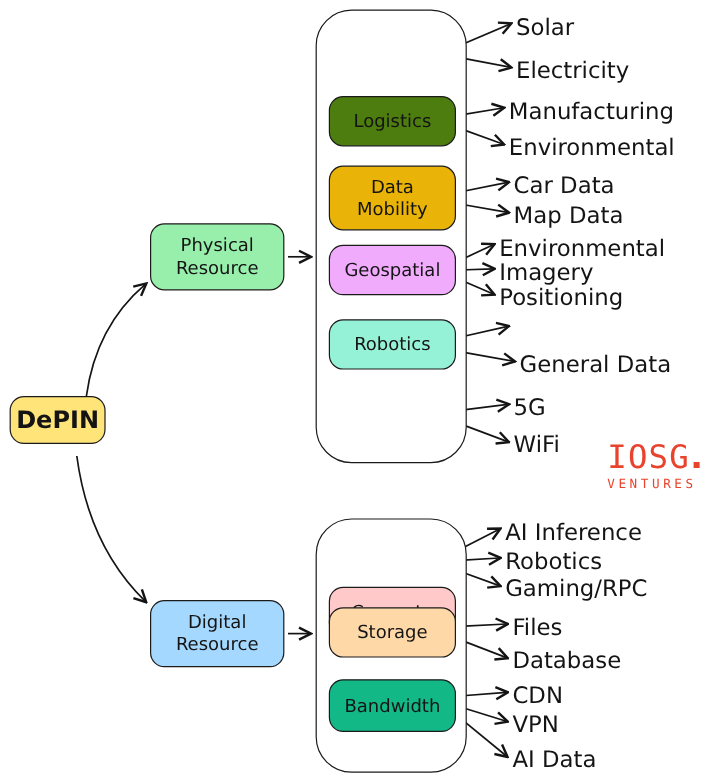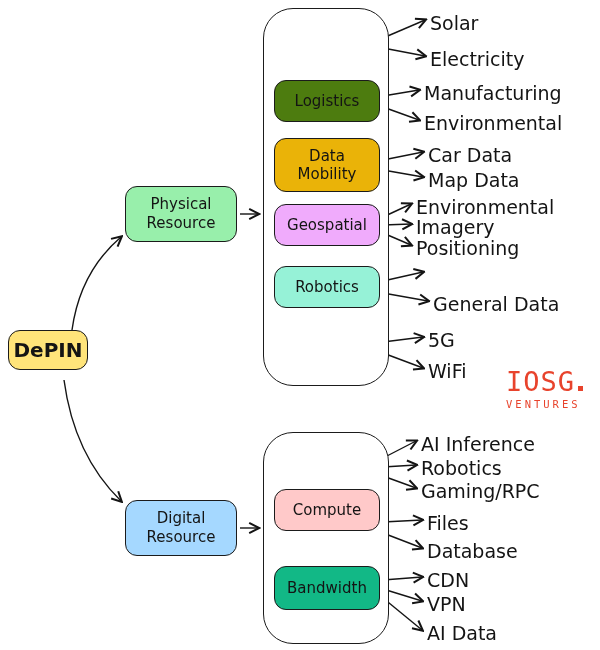--- a/index.html
+++ b/index.html
@@ -90,20 +90,23 @@
   <div class="cat" style="top: 204px; height: 42px; background-color: #f0abfc;">
       <span>Geospatial</span>
     </div>
   <div class="cat" style="top: 266px; height: 42px; background-color: rgb(150, 242, 215);">
       <span>Robotics</span>
     </div>
 
   <div class="cat" style="top: 446px; height: 42px; background-color: rgb(255, 201, 201); margin-top: 43px;">
       <span>Compute</span>
     </div>
+  <div class="cat" style="top: 506px; height: 42px; background-color: rgb(255, 216, 168);">
+      <span>Storage</span>
+    </div>
   <div class="cat" style="top: 566px; height: 44px; background-color: rgb(18, 184, 134);">
       <span>Bandwidth</span>
     </div>
 
   <span class="leaf" style="left:430px;top:12px;">Solar</span>
   <span class="leaf" style="left:430px;top:48px;">Electricity</span>
   <span class="leaf" style="left:424px;top:82px;">Manufacturing</span>
   <span class="leaf" style="left:424px;top:112px;">Environmental</span>
   <span class="leaf" style="left:428px;top:144px;">Car Data</span>
   <span class="leaf" style="left:428px;top:169px;">Map Data</span>

